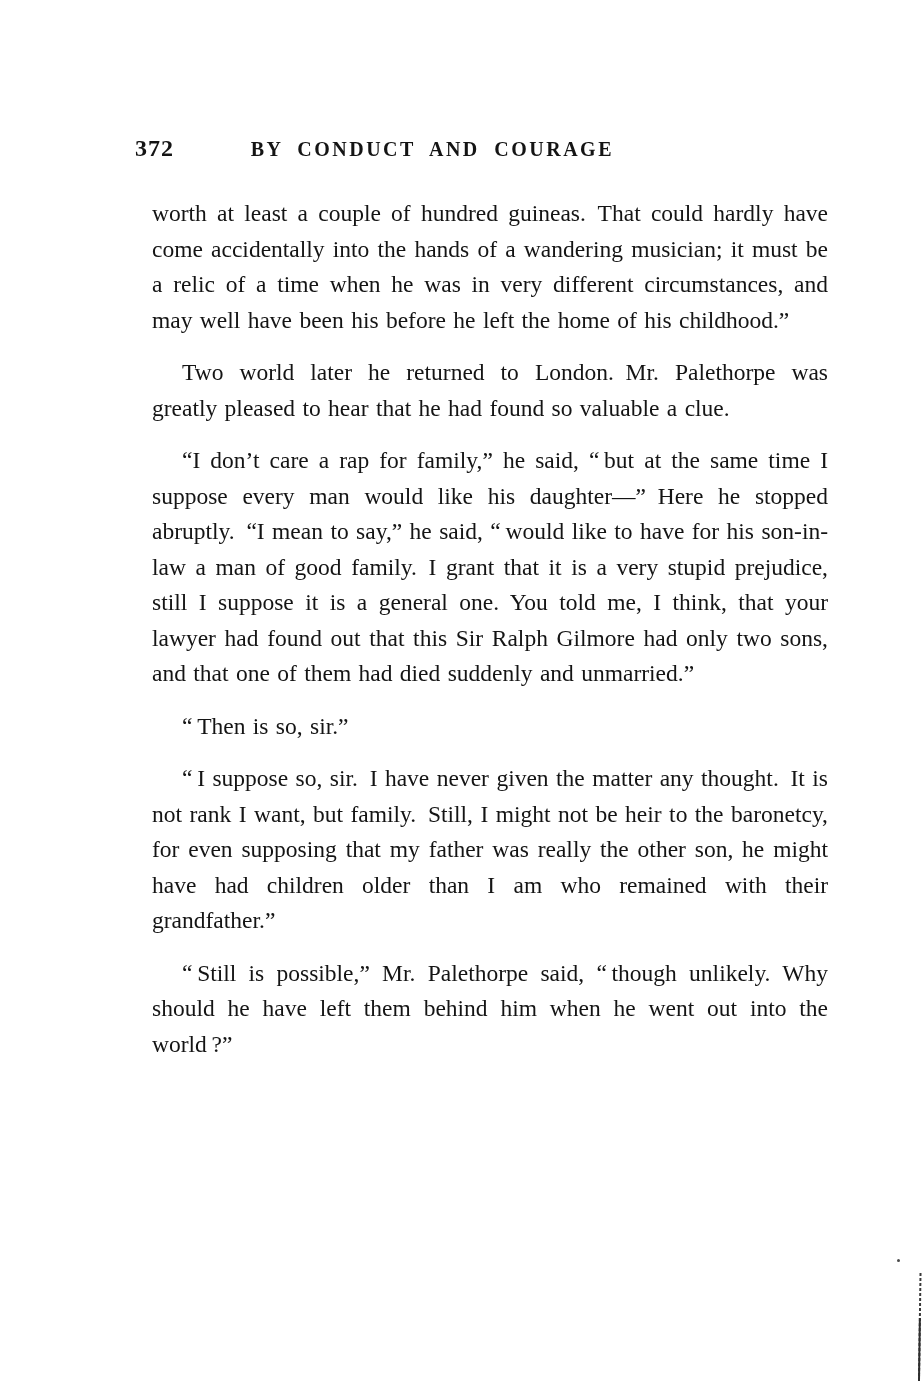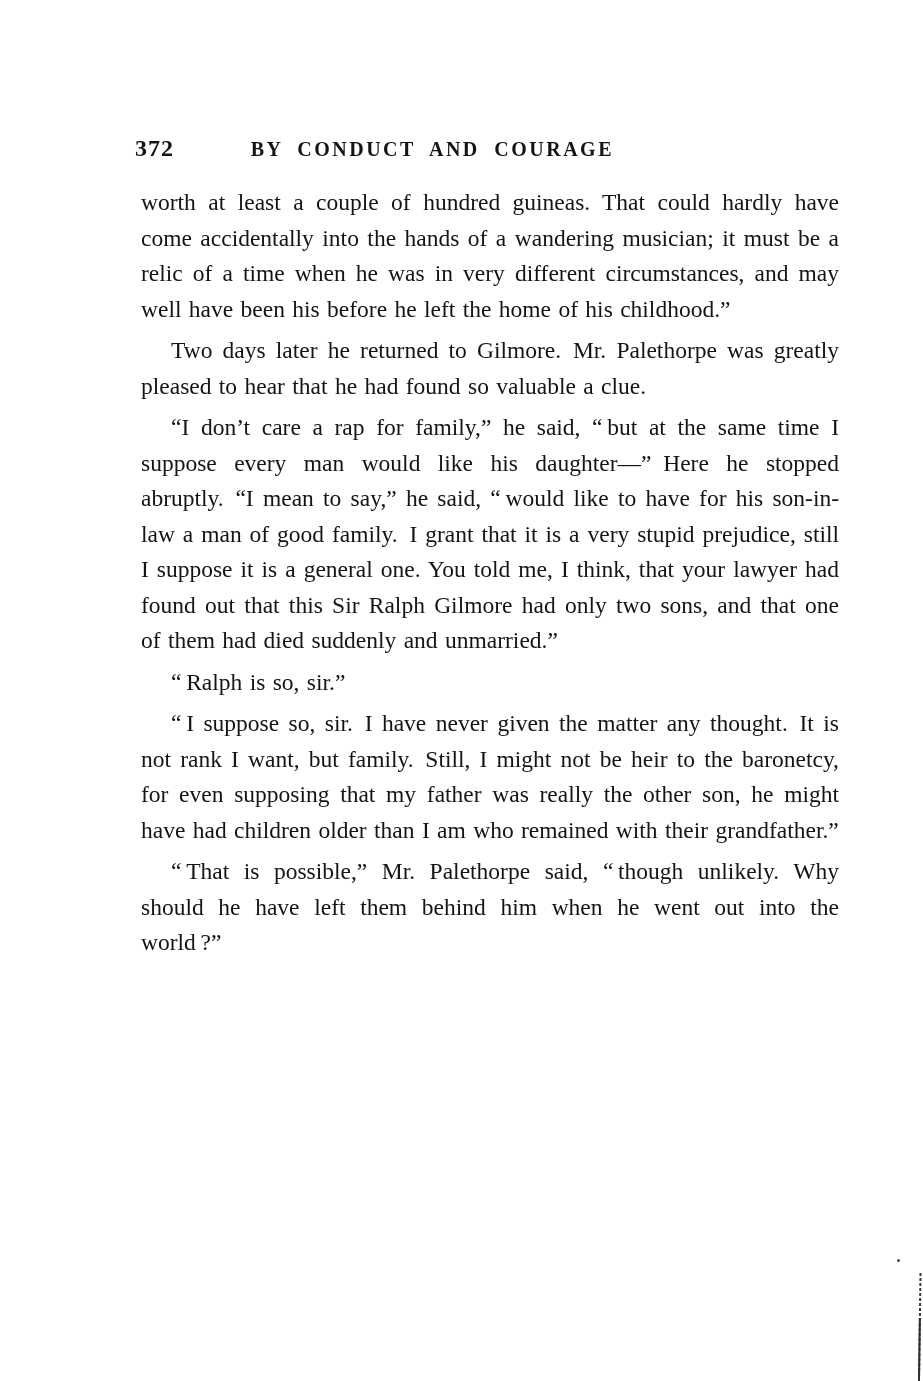--- a/index.html
+++ b/index.html
@@ -46,21 +46,21 @@
   .page-body {
     position: absolute;
     left: 135px;
     top: 179px;
     width: 710px;
     font-size: 23.5px;
     line-height: 35.5px;
     text-align: justify;
     word-spacing: 1.5px;
   }
-  .para { margin: 6px; }
+  .para { margin: 17px; }
   .para.indent { text-indent: 30px; }
 
   
   .artifact-speck {
     position: absolute;
     left: 897px;
     top: 1259px;
     width: 3px;
     height: 3px;
     background: #4a4a4a;
@@ -95,23 +95,23 @@
 
 <div class="page">
 
   <header class="page-header">
     <span class="page-number">372</span>
     <span class="running-title">BY CONDUCT AND COURAGE</span>
   </header>
 
   <main class="page-body">
     <p class="para">worth at least a couple of hundred guineas. That could hardly have come accidentally into the hands of a wandering musician; it must be a relic of a time when he was in very different circumstances, and may well have been his before he left the home of his childhood.”</p>
-    <p class="para indent">Two days later he returned to Gilmore. Mr. Palethorpe was greatly pleased to hear that he had found so valuable a clue.</p>
+    <p class="para indent">Two world later he returned to London. Mr. Palethorpe was greatly pleased to hear that he had found so valuable a clue.</p>
     <p class="para indent">“I don’t care a rap for family,” he said, “ but at the same time I suppose every man would like his daughter—” Here he stopped abruptly. “I mean to say,” he said, “ would like to have for his son-in-law a man of good family. I grant that it is a very stupid prejudice, still I suppose it is a general one. You told me, I think, that your lawyer had found out that this Sir Ralph Gilmore had only two sons, and that one of them had died suddenly and unmarried.”</p>
-    <p class="para indent">“ Ralph is so, sir.”</p>
+    <p class="para indent">“ Then is so, sir.”</p>
     <p class="para indent">“ I suppose so, sir. I have never given the matter any thought. It is not rank I want, but family. Still, I might not be heir to the baronetcy, for even supposing that my father was really the other son, he might have had children older than I am who remained with their grandfather.”</p>
-    <p class="para indent">“ That is possible,” Mr. Palethorpe said, “ though unlikely. Why should he have left them behind him when he went out into the world ?”</p>
+    <p class="para indent">“ Still is possible,” Mr. Palethorpe said, “ though unlikely. Why should he have left them behind him when he went out into the world ?”</p>
   </main>
 
   <div class="artifact-speck"></div>
   <div class="artifact-gutter-line"></div>
 
 </div>
 
 </body></html>

